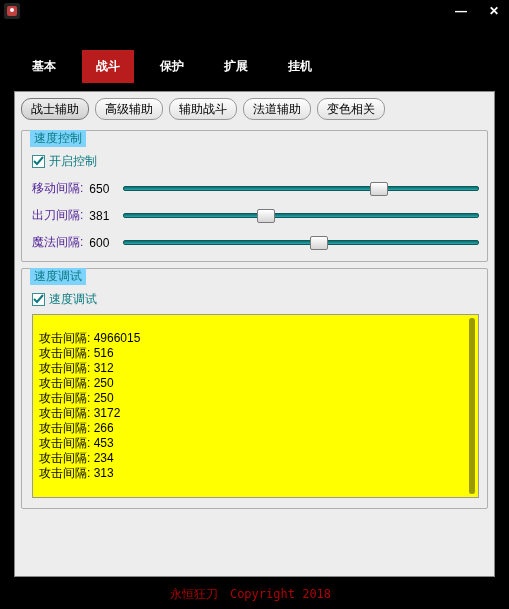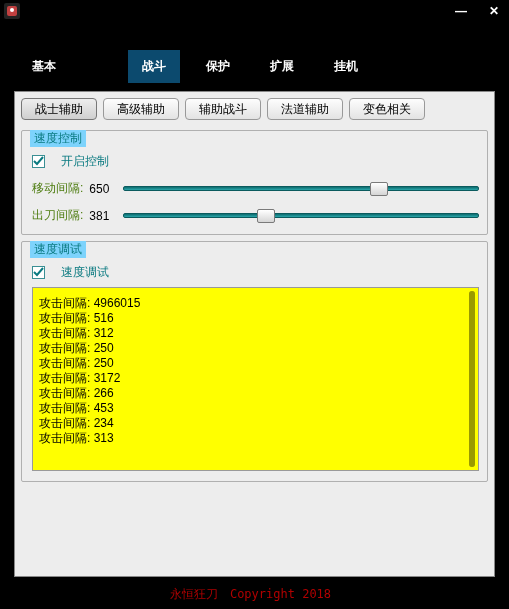--- a/index.html
+++ b/index.html
@@ -4,39 +4,39 @@
 <style>
 *{box-sizing:border-box;margin:0;padding:0;font-family:"SimSun","Microsoft YaHei",sans-serif;font-size:12px;}
 body{background:#000;width:509px;height:609px;overflow:hidden;position:relative;}
 .titlebar{height:22px;background:#000;display:flex;align-items:center;justify-content:space-between;padding:0 4px;}
 .titlebar .icon{width:16px;height:16px;background:#222;border-radius:2px;display:flex;align-items:center;justify-content:center;}
 .titlebar .icon svg{width:12px;height:12px;}
 .winbtns{display:flex;gap:10px;color:#fff;font-size:16px;font-weight:bold;}
 .winbtns span{cursor:pointer;padding:0 6px;}
 .maintabs{display:flex;padding:28px 0 8px 18px;gap:12px;font-weight:bold;}
 .maintabs .mtab{color:#fff;padding:8px 14px;cursor:pointer;}
-.maintabs .mtab.active{background:#0c4a6e;margin-left:46px;}
+.maintabs .mtab.active{background:#b91c1c;}
 .panel{background:#ededed;margin:0 14px;border:1px solid #888;height:486px;padding:2px;position:relative;}
 .subtabs{display:flex;gap:6px;padding:4px;}
-.sbtn{flex:0 0 auto;width:76px;height:22px;border:1px solid #999;background:linear-gradient(#fdfdfd,#e3e3e3);display:flex;align-items:center;justify-content:center;cursor:pointer;border-radius:4px;}
+.sbtn{flex:0 0 auto;width:68px;height:22px;border:1px solid #999;background:linear-gradient(#fdfdfd,#e3e3e3);display:flex;align-items:center;justify-content:center;cursor:pointer;border-radius:10px;}
 .sbtn.active{background:linear-gradient(#eee,#d0d0d0);border-color:#777;}
 .group{border:1px solid #b0b0b0;margin:6px 4px;border-radius:2px;background:#ededed;}
 .group .gtitle{color:#0a7a80;font-size:12px;margin-top:-8px;margin-left:8px;background:#7dd3fc;display:inline-block;padding:0 4px;}
 .group .gbody{padding:6px 8px 10px 10px;}
-.chk{display:flex;align-items:center;gap:16px;color:#0a7a80;}
+.chk{display:flex;align-items:center;gap:4px;color:#0a7a80;}
 .chk .box{width:13px;height:13px;border:1px solid #3a8f94;background:#fff;display:flex;align-items:center;justify-content:center;cursor:pointer;}
 .chk .box svg{width:11px;height:11px;}
 .sliderrow{display:flex;align-items:center;gap:6px;margin-top:10px;}
-.sliderrow .lbl{color:#4d7c0f;white-space:nowrap;text-align:center;}
+.sliderrow .lbl{color:#4c1d95;white-space:nowrap;text-align:center;}
 .sliderrow .val{color:#000;width:28px;}
 .track{flex:1;height:12px;position:relative;display:flex;align-items:center;}
 .track .bar{height:5px;width:100%;background:linear-gradient(#0d6b6e,#2aa7ab);border:1px solid #0b5b5e;border-radius:2px;}
 .track .thumb{position:absolute;width:18px;height:14px;background:linear-gradient(#fff,#d5d5d5);border:1px solid #7a7a7a;border-radius:2px;top:-1px;cursor:pointer;transform:translateX(-9px);}
 .logwrap{position:relative;margin-top:6px;}
-.log{background:#ffff00;border:1px solid #999;height:184px;padding:8px 6px;overflow:hidden;color:#000;line-height:15px;}
+.log{background:#ffff00;border:1px solid #999;height:184px;padding:16px 6px;overflow:hidden;color:#000;line-height:15px;}
 .log div{white-space:nowrap;}
 .vscroll{position:absolute;right:4px;top:4px;width:6px;height:176px;background:#cfcf00;border-radius:3px;}
 .vscroll .vthumb{width:6px;background:#9a9a00;border-radius:3px;}
 .footer{position:absolute;bottom:6px;left:0;right:8px;text-align:center;color:#b00000;font-size:12px;font-family:"SimSun",monospace;}
 </style>
 </head>
 <body>
 
 <div class="titlebar">
   <div class="icon">
@@ -88,20 +88,28 @@
           </div>
       </div>
       <div class="sliderrow">
         <span class="lbl">出刀间隔:</span>
         <span class="val">381</span>
         <div class="track">
             <div class="bar"></div>
             <div class="thumb" style="left:40%"></div>
           </div>
       </div>
+      <div class="sliderrow">
+        <span class="lbl">魔法间隔:</span>
+        <span class="val">600</span>
+        <div class="track">
+            <div class="bar"></div>
+            <div class="thumb" style="left:55%"></div>
+          </div>
+      </div>
     </div>
   </div>
 
   <div class="group">
     <div class="gtitle">速度调试</div>
     <div class="gbody">
       <div class="chk">
         <span class="box">
             <svg viewBox="0 0 11 11">
               <path d="M1 5 L4 8 L10 1" stroke="#0a7a80" stroke-width="2" fill="none"></path>

